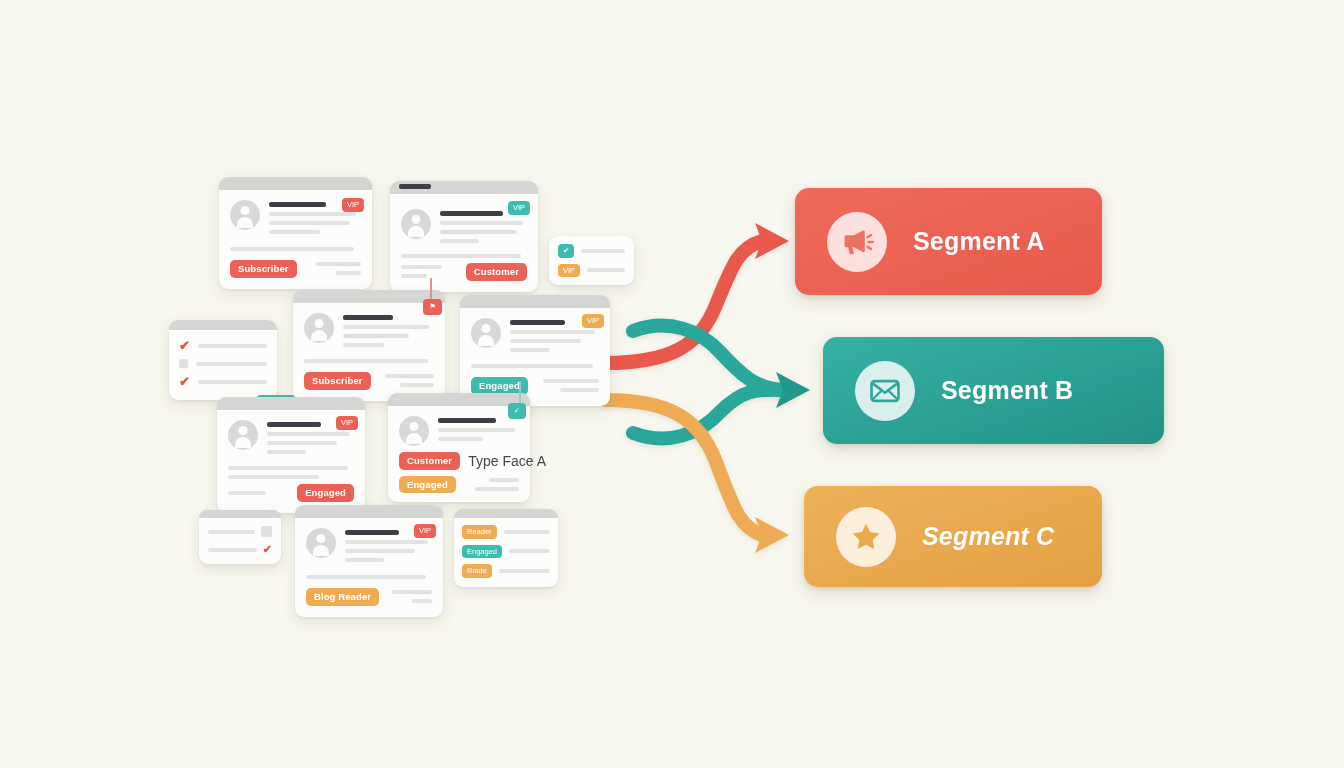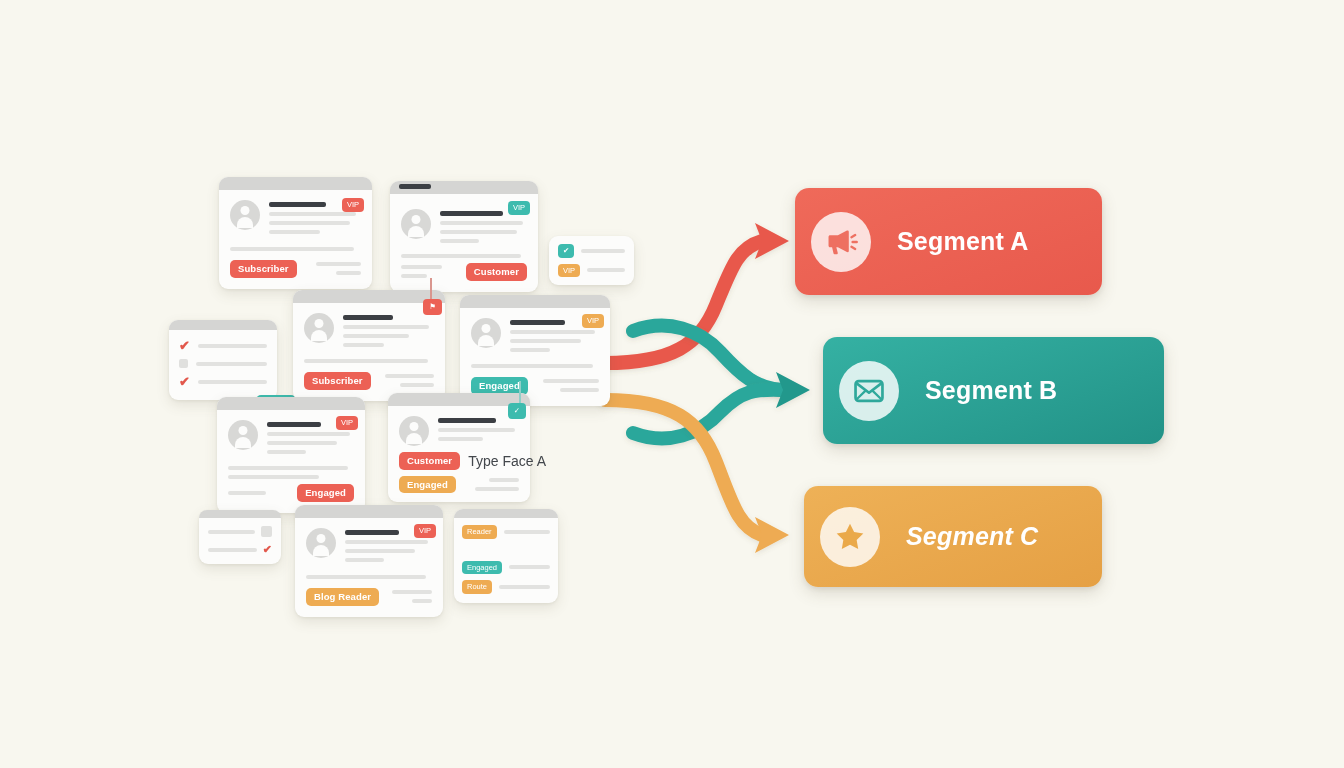--- a/index.html
+++ b/index.html
@@ -134,21 +134,21 @@
   .sqbox { width: 9px; height: 9px; border-radius: 2px; background: #e0e0de; flex: 0 0 auto; }
 
   
   .segment {
     position: absolute;
     display: flex;
     align-items: center;
     border-radius: 14px;
     box-shadow: 0 6px 16px rgba(90, 80, 55, 0.17),
                 0 2px 5px rgba(90, 80, 55, 0.10);
-    padding-left: 16px;
+    padding-left: 32px;
     gap: 26px;
   }
   .seg-a { background: linear-gradient(160deg, #ef6a5a 0%, #e8594c 100%); }
   .seg-b { background: linear-gradient(160deg, #35b1a3 0%, #229287 100%); }
   .seg-c { background: linear-gradient(160deg, #eeb157 0%, #e5a044 100%); font-style: italic; }
 
   .seg-icon {
     width: 60px; height: 60px;
     border-radius: 50%;
     flex: 0 0 auto;
@@ -410,21 +410,21 @@
           <div class="ln w88" style="margin-left:auto;"></div>
           <div class="ln w45" style="margin-left:auto; margin-bottom:0;"></div>
         </div>
       </div>
     </div>
   </div>
 
   <div class="card" style="left:454px; top:509px; width:104px;">
     <div class="card-head" style="height:9px;"></div>
     <div class="card-body" style="padding:7px 8px 9px 8px;">
-      <div style="display:flex; align-items:center; gap:7px; margin-bottom:22px;">
+      <div style="display:flex; align-items:center; gap:7px; margin-bottom:6px;">
         <span class="corner orange" style="position:static; display:inline-block;">Reader</span>
         <div class="ln w80" style="flex:1; margin:0;"></div>
       </div>
       <div style="display:flex; align-items:center; gap:7px; margin-bottom:6px;">
         <span class="corner teal" style="position:static; display:inline-block;">Engaged</span>
         <div class="ln w88" style="flex:1; margin:0;"></div>
       </div>
       <div style="display:flex; align-items:center; gap:7px;">
         <span class="corner orange" style="position:static; display:inline-block;">Route</span>
         <div class="ln w45" style="flex:1; margin:0;"></div>

